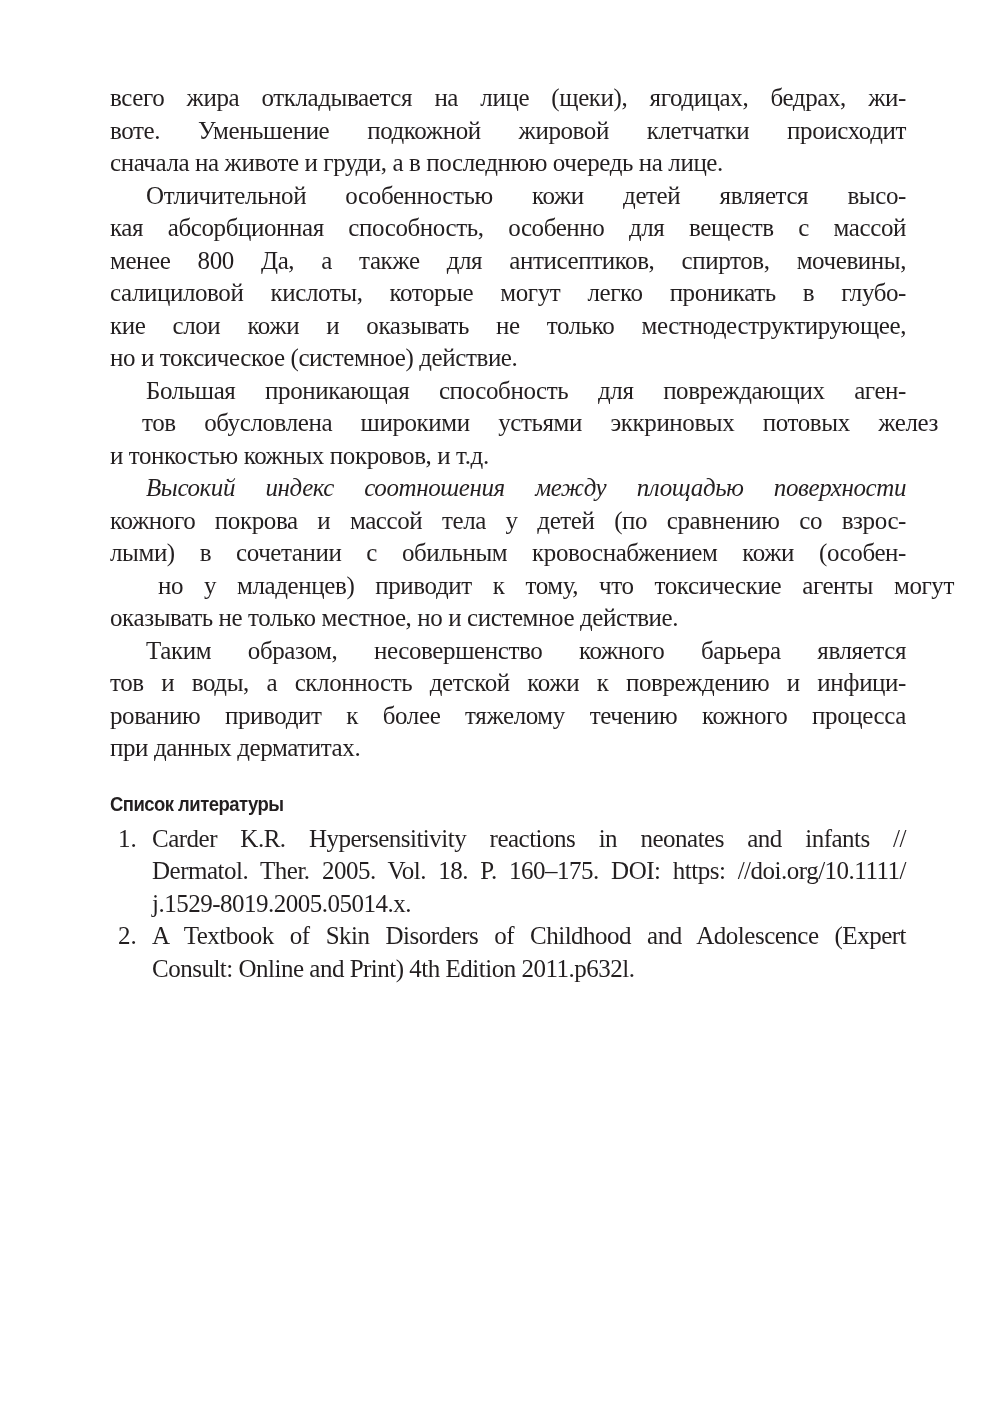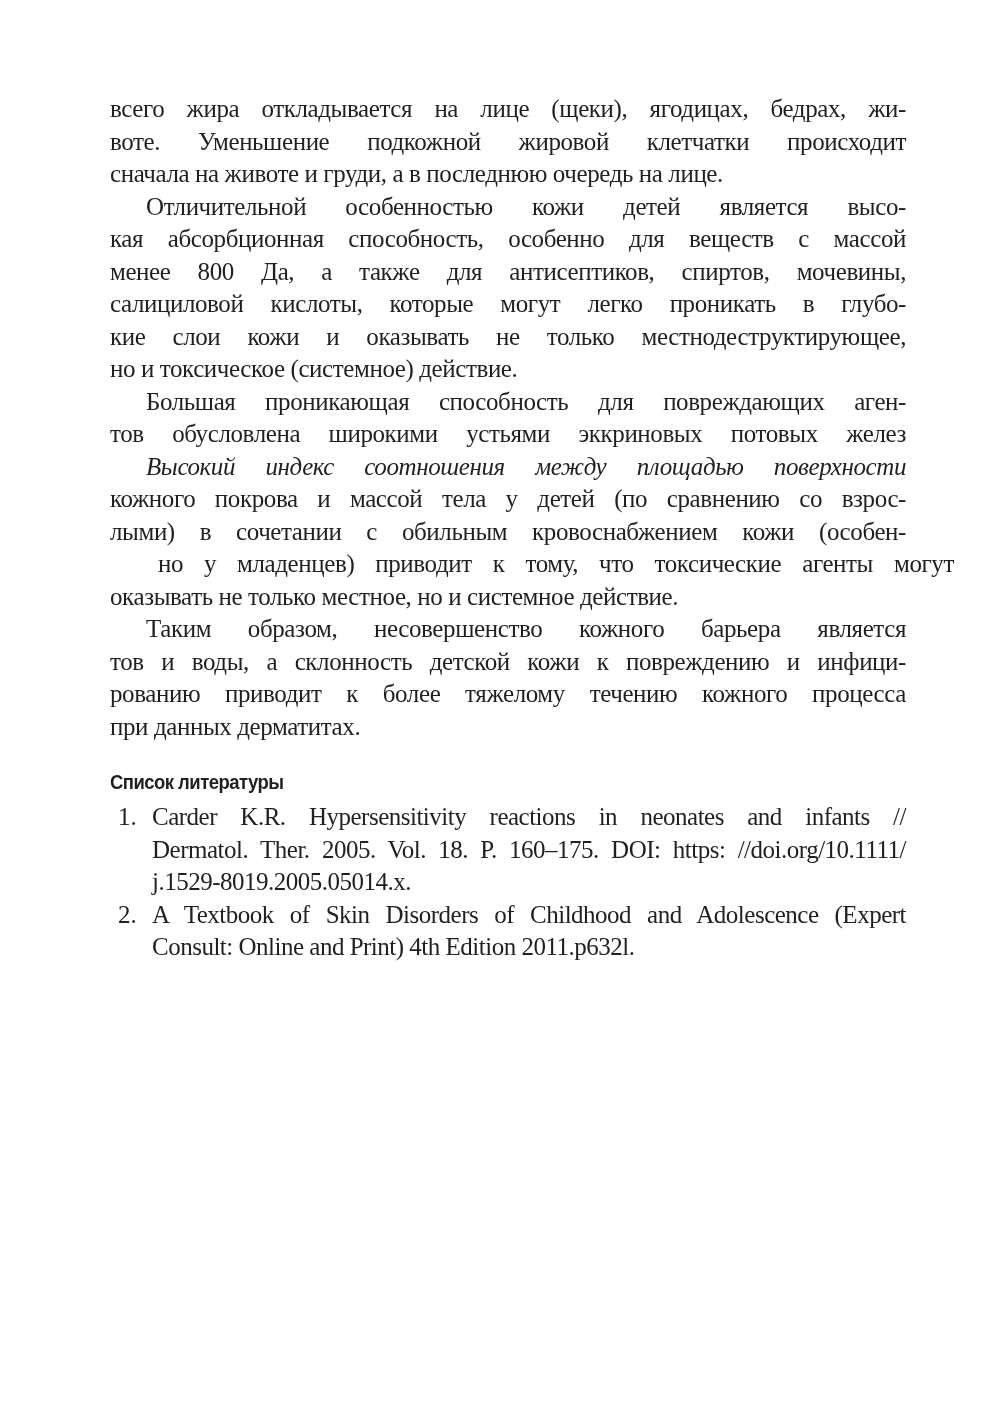--- a/index.html
+++ b/index.html
@@ -1,20 +1,20 @@
 <!DOCTYPE html>
 <html><head>
   <meta charset="utf-8">
   <style>
     html, body { margin: 0; padding: 0; background: #ffffff; }
     body { width: 1000px; height: 1420px; position: relative; overflow: hidden; }
     .page {
       position: absolute;
       left: 110px;
-      top: 93px;
+      top: 82px;
       width: 796px;
       color: #231f20;
       font-family: "Liberation Serif", "DejaVu Serif", serif;
     }
     .line {
       display: block;
       height: 32.5px;
       line-height: 32.5px;
       font-size: 25px;
       white-space: nowrap;
@@ -65,21 +65,22 @@
     <span class="line indent"><span style="white-space: nowrap; display: inline-block; width: 760px; text-align: justify; text-align-last: justify;">Отличительной особенностью кожи детей является высо-</span></span>
     <span class="line"><span style="white-space: nowrap; display: inline-block; width: 796px; text-align: justify; text-align-last: justify;">кая абсорбционная способность, особенно для веществ с массой</span></span>
     <span class="line"><span style="white-space: nowrap; display: inline-block; width: 796px; text-align: justify; text-align-last: justify;">менее 800 Да, а также для антисептиков, спиртов, мочевины,</span></span>
     <span class="line"><span style="white-space: nowrap; display: inline-block; width: 796px; text-align: justify; text-align-last: justify;">салициловой кислоты, которые могут легко проникать в глубо-</span></span>
     <span class="line"><span style="white-space: nowrap; display: inline-block; width: 796px; text-align: justify; text-align-last: justify;">кие слои кожи и оказывать не только местнодеструктирующее,</span></span>
     <span class="line last"><span style="white-space: nowrap;">но и токсическое (системное) действие.</span></span>
   </p>
 
   <p>
     <span class="line indent"><span style="white-space: nowrap; display: inline-block; width: 760px; text-align: justify; text-align-last: justify;">Большая проникающая способность для повреждающих аген-</span></span>
-    <span class="line"><span style="white-space: nowrap; display: inline-block; width: 796px; text-align: justify; text-align-last: justify;">тов обусловлена широкими устьями эккриновых потовых желез</span></span>
+    <span class="line"><span style="white-space: nowrap; display: inline-block; width: 796px; text-align: justify; text-align-last: justify; margin-left: 32px;">тов обусловлена широкими устьями эккриновых потовых желез</span></span>
+    <span class="line last"><span style="white-space: nowrap;">и тонкостью кожных покровов, и т.д.</span></span>
   </p>
 
   <p>
     <span class="line indent"><span style="white-space: nowrap; display: inline-block; width: 760px; text-align: justify; text-align-last: justify; font-style: italic;">Высокий индекс соотношения между площадью поверхности</span></span>
     <span class="line"><span style="white-space: nowrap; display: inline-block; width: 796px; text-align: justify; text-align-last: justify;">кожного покрова и массой тела у детей (по сравнению со взрос-</span></span>
     <span class="line"><span style="white-space: nowrap; display: inline-block; width: 796px; text-align: justify; text-align-last: justify;">лыми) в сочетании с обильным кровоснабжением кожи (особен-</span></span>
     <span class="line"><span style="white-space: nowrap; display: inline-block; width: 796px; text-align: justify; text-align-last: justify; margin-left: 48px;">но у младенцев) приводит к тому, что токсические агенты могут</span></span>
     <span class="line last"><span style="white-space: nowrap;">оказывать не только местное, но и системное действие.</span></span>
   </p>
 

